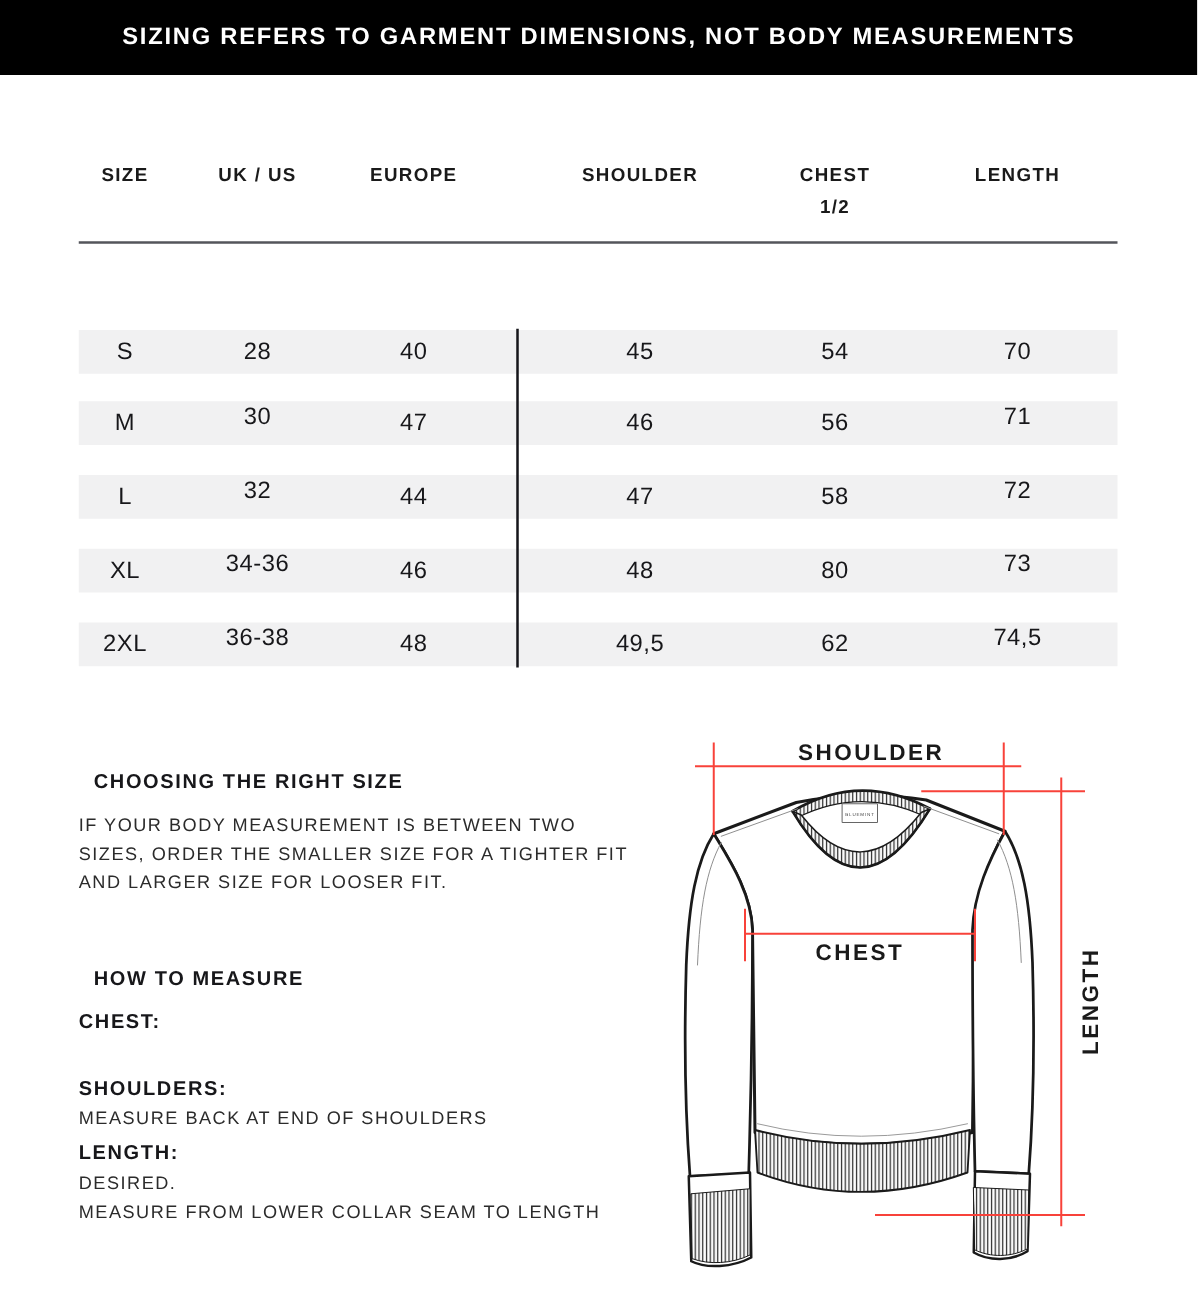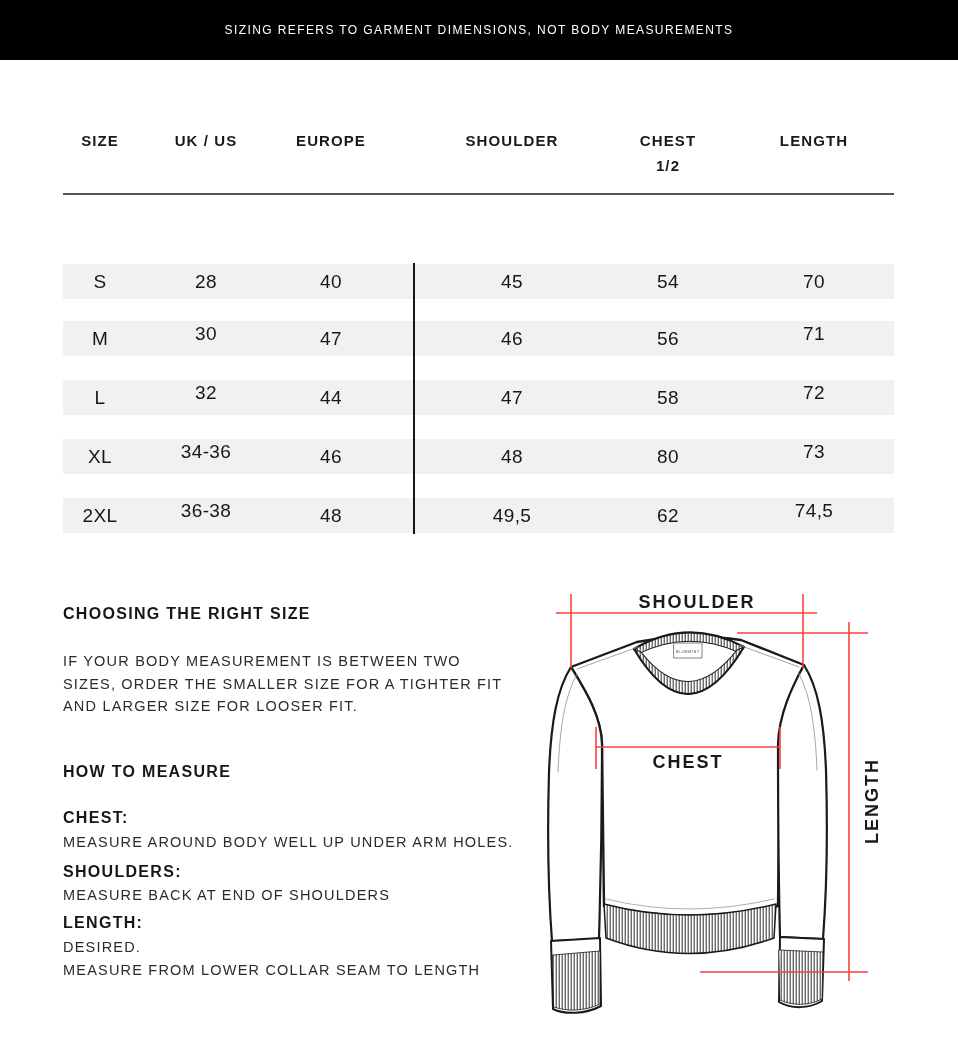--- a/index.html
+++ b/index.html
@@ -3,37 +3,37 @@
 <meta charset="utf-8">
 <title>Size Guide</title>
 <style>
   html,body{margin:0;padding:0;background:#fff;}
   .page{position:relative;width:958px;height:1052px;background:#ffffff;overflow:hidden;
         font-family:"Liberation Sans",sans-serif;color:#1a1a1a;}
 
   
   .banner{position:absolute;left:0;top:0;width:958px;height:60px;background:#000;
           display:flex;align-items:center;justify-content:center;}
-  .banner span{color:#fff;font-weight:normal;font-size:12px;letter-spacing:1.4px;white-space:nowrap;}
+  .banner span{color:#fff;font-weight:bold;font-size:19px;letter-spacing:1.4px;white-space:nowrap;}
 
   
   .thead{position:absolute;left:63px;top:128px;width:831px;height:60px;}
   .th{position:absolute;top:0;transform:translateX(-50%);text-align:center;font-weight:bold;
       font-size:15px;letter-spacing:1.1px;line-height:25px;white-space:nowrap;}
   .rule{position:absolute;left:63px;top:193px;width:831px;height:2px;background:#54555b;}
   .trow{position:absolute;left:63px;width:831px;height:35px;background:#f1f1f2;}
   .r0{top:264px}.r1{top:321px}.r2{top:380px}.r3{top:439px}.r4{top:498px}
   .td{position:absolute;top:50%;transform:translate(-50%,-50%);font-size:19px;
       letter-spacing:0.4px;white-space:nowrap;color:#17171a;}
   .td.hi{top:calc(50% - 5px);}
   .c0{left:37px}.c1{left:143px}.c2{left:268px}.c3{left:449px}.c4{left:605px}.c5{left:751px}
   .vline{position:absolute;left:413px;top:263px;width:1.5px;height:271px;background:#15151a;}
 
   
-  .sec-h{position:absolute;left:63px;margin:0;font-size:16px;font-weight:bold;
+  .sec-h{position:absolute;left:63px;margin:12px;font-size:16px;font-weight:bold;
          letter-spacing:1.3px;color:#17171a;white-space:nowrap;}
   #choose-h{top:605px}
   #how-h{top:763px}
   .body-text{position:absolute;left:63px;margin:0;font-size:14.5px;letter-spacing:1.2px;
              line-height:22.5px;color:#2b2b2b;}
   .body-text div{white-space:nowrap;}
   #choose-p{top:650px}
   .m-label{position:absolute;left:63px;font-weight:bold;font-size:16px;
            letter-spacing:1.3px;color:#17171a;white-space:nowrap;}
   #m1l{top:809px}#m1t{top:831px}
@@ -116,23 +116,20 @@
   <p></p>
   <div class="body-text" id="choose-p" style="top:650px">
     <div>IF YOUR BODY MEASUREMENT IS BETWEEN TWO</div>
     <div>SIZES, ORDER THE SMALLER SIZE FOR A TIGHTER FIT</div>
     <div>AND LARGER SIZE FOR LOOSER FIT.</div>
   </div>
 
   <h2 class="sec-h" id="how-h">HOW TO MEASURE</h2>
 
   <div class="m-label" id="m1l">CHEST:</div>
-  <div class="body-text" id="m1t">
-    <div>MEASURE AROUND BODY WELL UP UNDER ARM HOLES.</div>
-  </div>
 
   <div class="m-label" id="m2l">SHOULDERS:</div>
   <div class="body-text" id="m2t">
     <div>MEASURE BACK AT END OF SHOULDERS</div>
   </div>
 
   <div class="m-label" id="m3l">LENGTH:</div>
   <div class="body-text" id="m3t">
     <div>DESIRED.</div>
     <div>MEASURE FROM LOWER COLLAR SEAM TO LENGTH</div>

